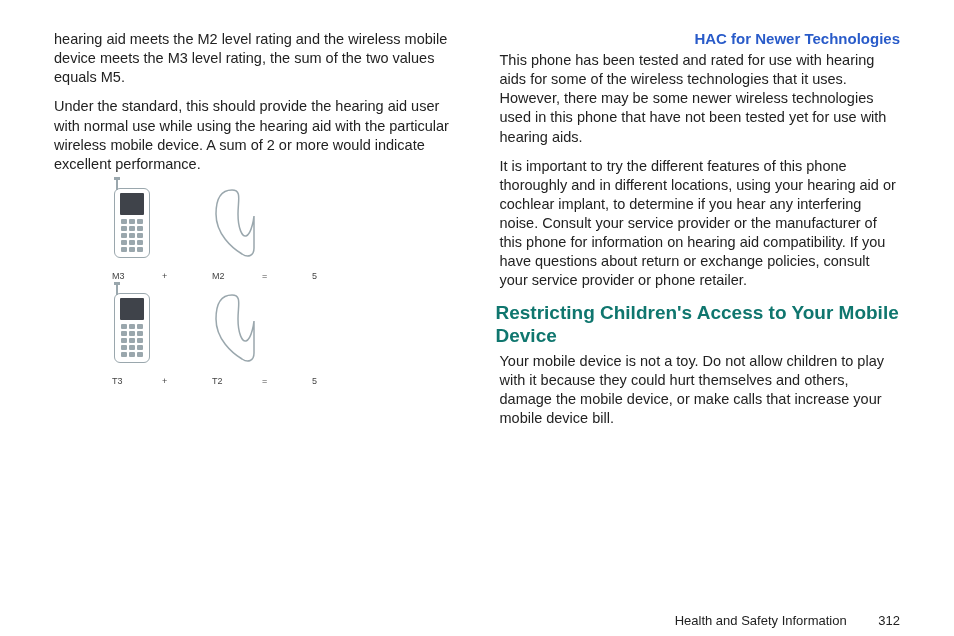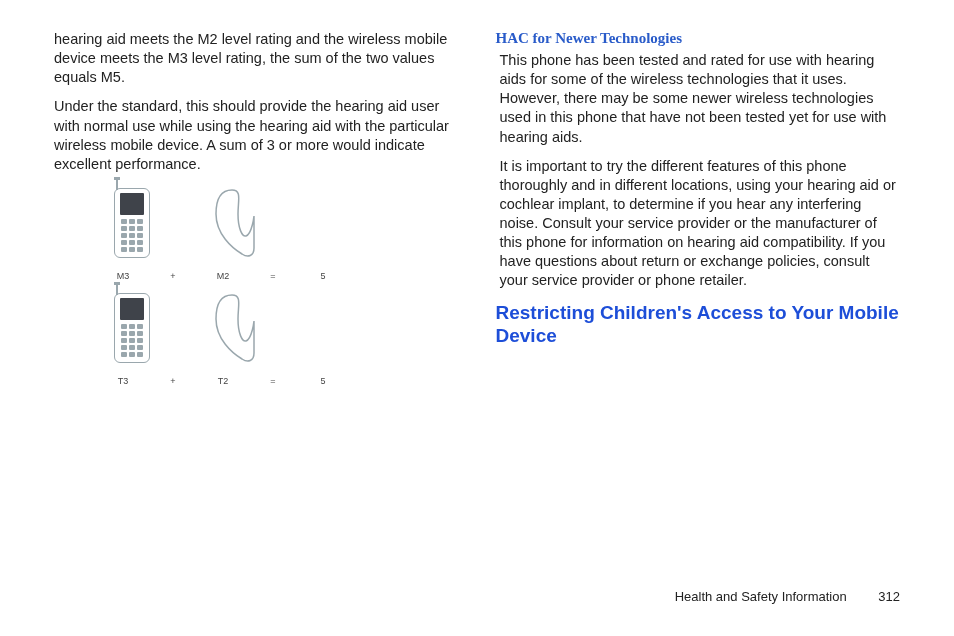--- a/index.html
+++ b/index.html
@@ -25,33 +25,34 @@
     line-height: 1.32;
     margin-bottom: 10px;
     color: #222;
   }
   .indent { padding-left: 4px; }
   h2.sub {
     font-size: 15px;
     font-weight: 700;
     color: #295bc9;
     margin-bottom: 4px;
-    font-family: Liberation Serif, serif;
+    font-family: Liberation Sans, sans-serif;
+    text-align: right;
   }
   h1.section {
     font-size: 19px;
     font-weight: 900;
-    color: #1d4ed8;
+    color: #0f766e;
     margin: 6px 0 4px 0;
     line-height: 1.25;
   }
   .footer {
     position: absolute;
     right: 54px;
-    bottom: 32px;
+    bottom: 8px;
     font-size: 13px;
     color: #222;
   }
   .footer .label { margin-right: 28px; }
   
   .diag {
     width: 230px;
     margin: 2px 0 2px 48px;
   }
   .diag-row {
@@ -91,31 +92,31 @@
     left: 100px; top: 2px;
     width: 60px; height: 75px;
   }
   .aid svg { width: 100%; height: 100%; }
   .eq {
     position: absolute;
     left: 10px; bottom: 8px;
     font-size: 9px; color: #444; letter-spacing: 1px;
     display: flex; gap: 28px;
   }
-  .eq span { min-width: 22px; text-align: center; letter-spacing: 0; }
+  .eq span { min-width: 22px; text-align: left; letter-spacing: 0; }
 </style>
 </head>
 <body>
 
 <div class="page">
   <div class="columns">
 
     <div class="col">
       <p>hearing aid meets the M2 level rating and the wireless mobile device meets the M3 level rating, the sum of the two values equals M5.</p>
-      <p>Under the standard, this should provide the hearing aid user with normal use while using the hearing aid with the particular wireless mobile device. A sum of 3 or more would indicate excellent performance.</p>
+      <p>Under the standard, this should provide the hearing aid user with normal use while using the hearing aid with the particular wireless mobile device. A sum of 2 or more would indicate excellent performance.</p>
 
       <div class="diag">
 
         <div class="diag-row">
           <div class="phone">
             <div class="antenna"></div>
             <div class="body">
               <div class="screen"></div>
               <div class="kbd">
                   <span></span>
@@ -189,20 +190,21 @@
         </div>
       </div>
 
     </div>
 
     <div class="col">
       <h2 class="sub">HAC for Newer Technologies</h2>
       <p class="indent">This phone has been tested and rated for use with hearing aids for some of the wireless technologies that it uses. However, there may be some newer wireless technologies used in this phone that have not been tested yet for use with hearing aids.</p>
       <p class="indent">It is important to try the different features of this phone thoroughly and in different locations, using your hearing aid or cochlear implant, to determine if you hear any interfering noise. Consult your service provider or the manufacturer of this phone for information on hearing aid compatibility. If you have questions about return or exchange policies, consult your service provider or phone retailer.</p>
       <h1 class="section">Restricting Children's Access to Your Mobile Device</h1>
+      <p class="indent">Your mobile device is not a toy. Do not allow children to play with it because they could hurt themselves and others, damage the mobile device, or make calls that increase your mobile device bill.</p>
     </div>
 
   </div>
 
   <div class="footer">
     <span class="label">Health and Safety Information</span>
     <span>312</span>
   </div>
 </div>
 

